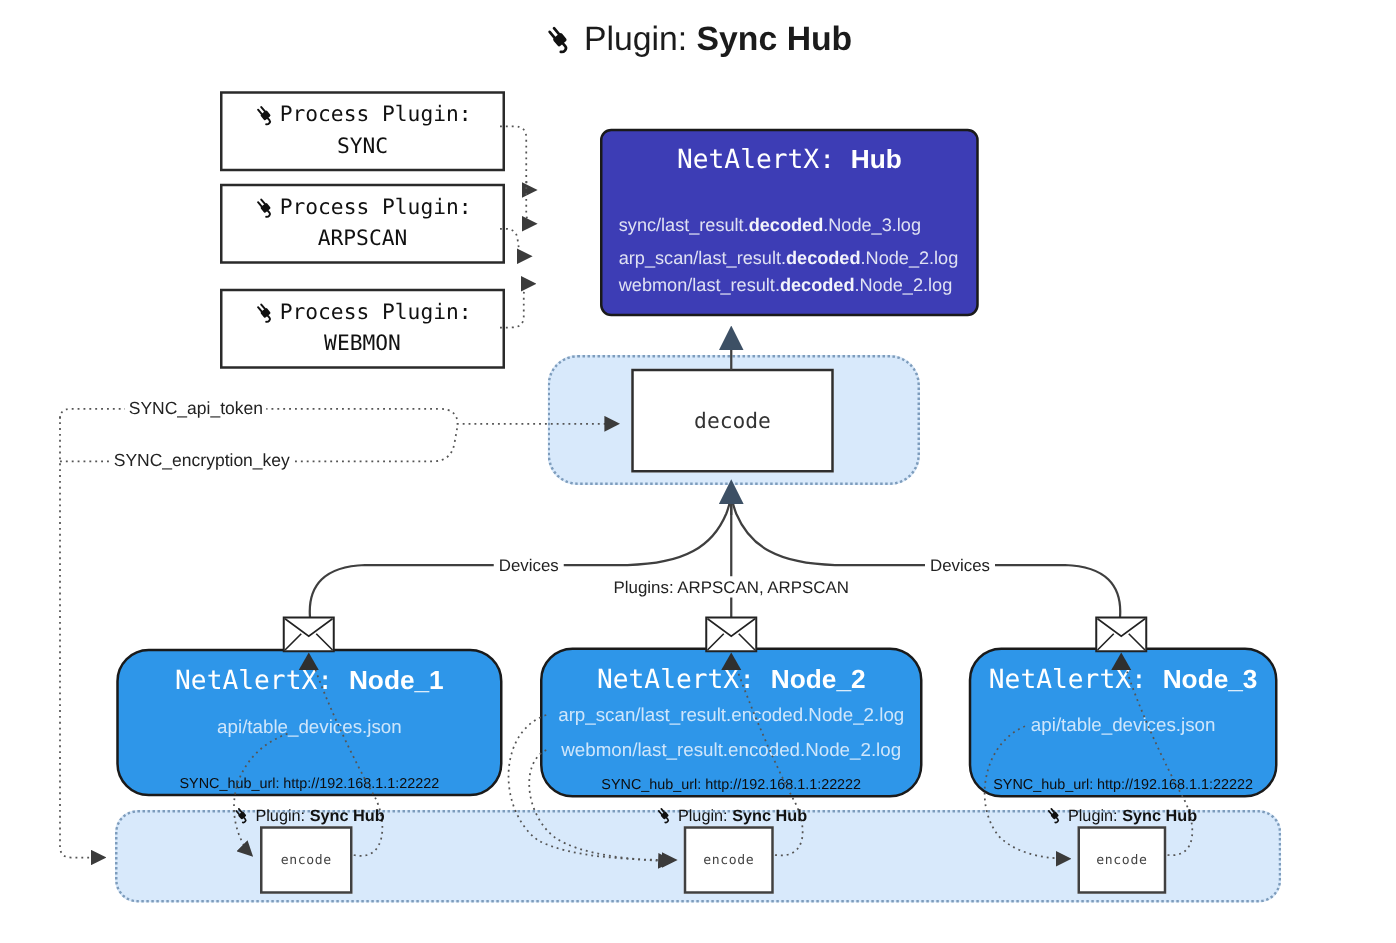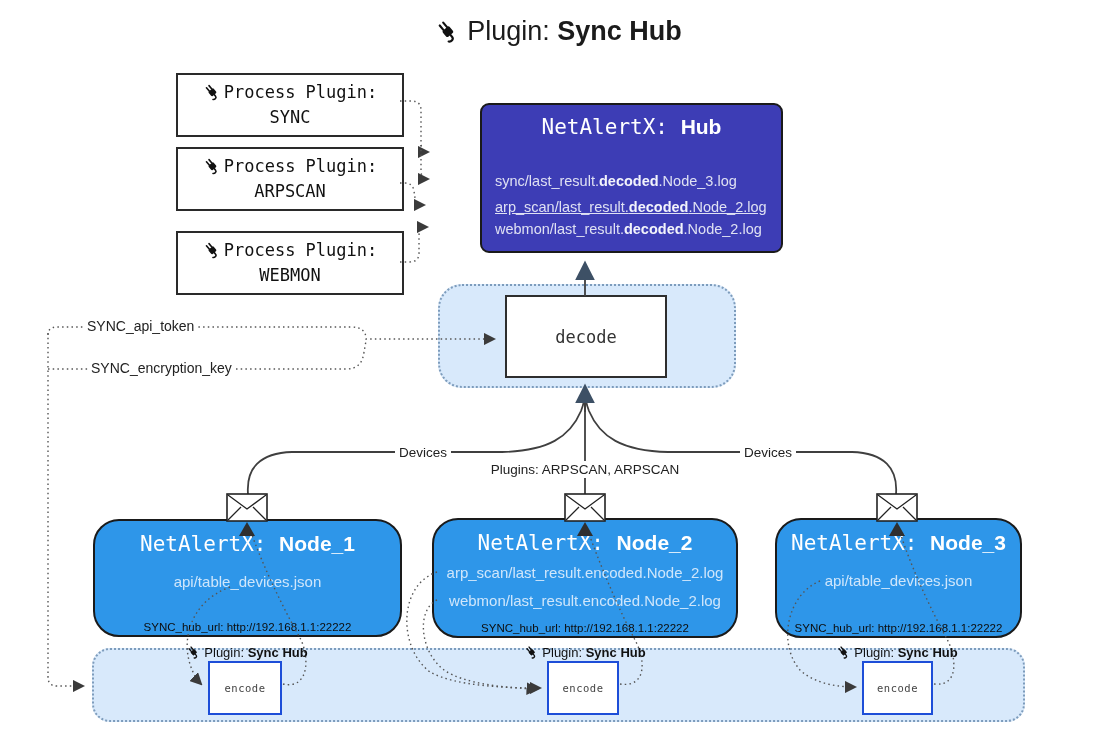--- a/index.html
+++ b/index.html
@@ -48,21 +48,21 @@
   .node{background:var(--node_fill);border:2px solid var(--ink);border-radius:26px;box-sizing:border-box;}
   .node .node-title{position:absolute;top:11px;left:0;width:100%;text-align:center;font-size:21px;color:#fff;white-space:nowrap;}
   .node .file{position:absolute;left:0;width:100%;text-align:center;font-size:15px;color:var(--node_text);white-space:nowrap;}
   .node .huburl{position:absolute;left:0;width:100%;text-align:center;font-size:11.5px;color:#0d0d0d;}
 
   
   #band{left:92px;top:648px;width:933px;height:74px;background:var(--panel_fill);
         border:2px dotted var(--panel_border);border-radius:18px;box-sizing:border-box;z-index:1;}
   .enc-label{top:645px;text-align:center;font-size:13px;color:#111;z-index:4;white-space:nowrap;transform:translateX(-50%);}
   .enc-label .plug{vertical-align:-3px;margin-right:3px;}
-  .enc-box{top:661px;height:54px;background:#fff;border:2px solid #1d4ed8;box-sizing:border-box;z-index:3;
+  .enc-box{top:661px;height:54px;background:#fff;border:2px solid #404040;box-sizing:border-box;z-index:3;
         display:flex;align-items:center;justify-content:center;
         font-family:"DejaVu Sans Mono",monospace;font-size:10.5px;letter-spacing:.5px;color:#444;}
 
   #wires{left:0;top:0;z-index:3;pointer-events:none;}
   .solid{fill:none;stroke:var(--line);stroke-width:1.8;}
   .dotted{fill:none;stroke:var(--dot);stroke-width:1.4;stroke-dasharray:1.5 3.2;}
   .env{fill:#fff;stroke:#222;stroke-width:1.6;}
   .env-line{fill:none;stroke:#222;stroke-width:1.3;}
   .z2{z-index:2;}
 </style>
@@ -173,30 +173,30 @@
           </g>
         </svg>
       <span>Process Plugin:</span>
       </div>
     <div>WEBMON</div>
   </div>
 
   <div id="hub" class="abs z2">
     <div class="hub-title"><span class="mono">NetAlertX: </span><b>Hub</b></div>
     <div class="hub-line" style="top:68px;"><span>sync/last_result.</span><b>decoded</b><span>.Node_3.log</span></div>
-    <div class="hub-line" style="top:94px;text-decoration:underline;"><span>arp_scan/last_result.</span><b>decoded</b><span>.Node_2.log</span></div>
+    <div class="hub-line" style="top:94px;"><span>arp_scan/last_result.</span><b>decoded</b><span>.Node_2.log</span></div>
     <div class="hub-line" style="top:116px;"><span>webmon/last_result.</span><b>decoded</b><span>.Node_2.log</span></div>
   </div>
 
   <div id="decode-panel" class="abs"></div>
   <div id="decode-box" class="abs z2">
     <span>decode</span>
   </div>
 
-  <div class="abs tok" style="left:84px;top:318px;">SYNC_api_token</div>
+  <div class="abs tok" style="left:100px;top:318px;">SYNC_api_token</div>
   <div class="abs tok" style="left:64px;top:360px;margin-left:24px;">SYNC_encryption_key</div>
 
   <div class="abs edge-label" style="left:395px;top:444px;">Devices</div>
   <div class="abs edge-label" style="left:585px;top:461px;transform:translateX(-50%);">Plugins: ARPSCAN, ARPSCAN</div>
   <div class="abs edge-label" style="left:740px;top:444px;">Devices</div>
 
   <div class="abs node z2" style="left:93px;top:519px;width:309px;height:118px;">
     <div class="node-title"><span class="mono">NetAlertX: </span><b>Node_1</b></div>
     <div class="file" style="top:52px;">api/table_devices.json</div>
     <div class="huburl" style="top:100px;">SYNC_hub_url: http://192.168.1.1:22222</div>

